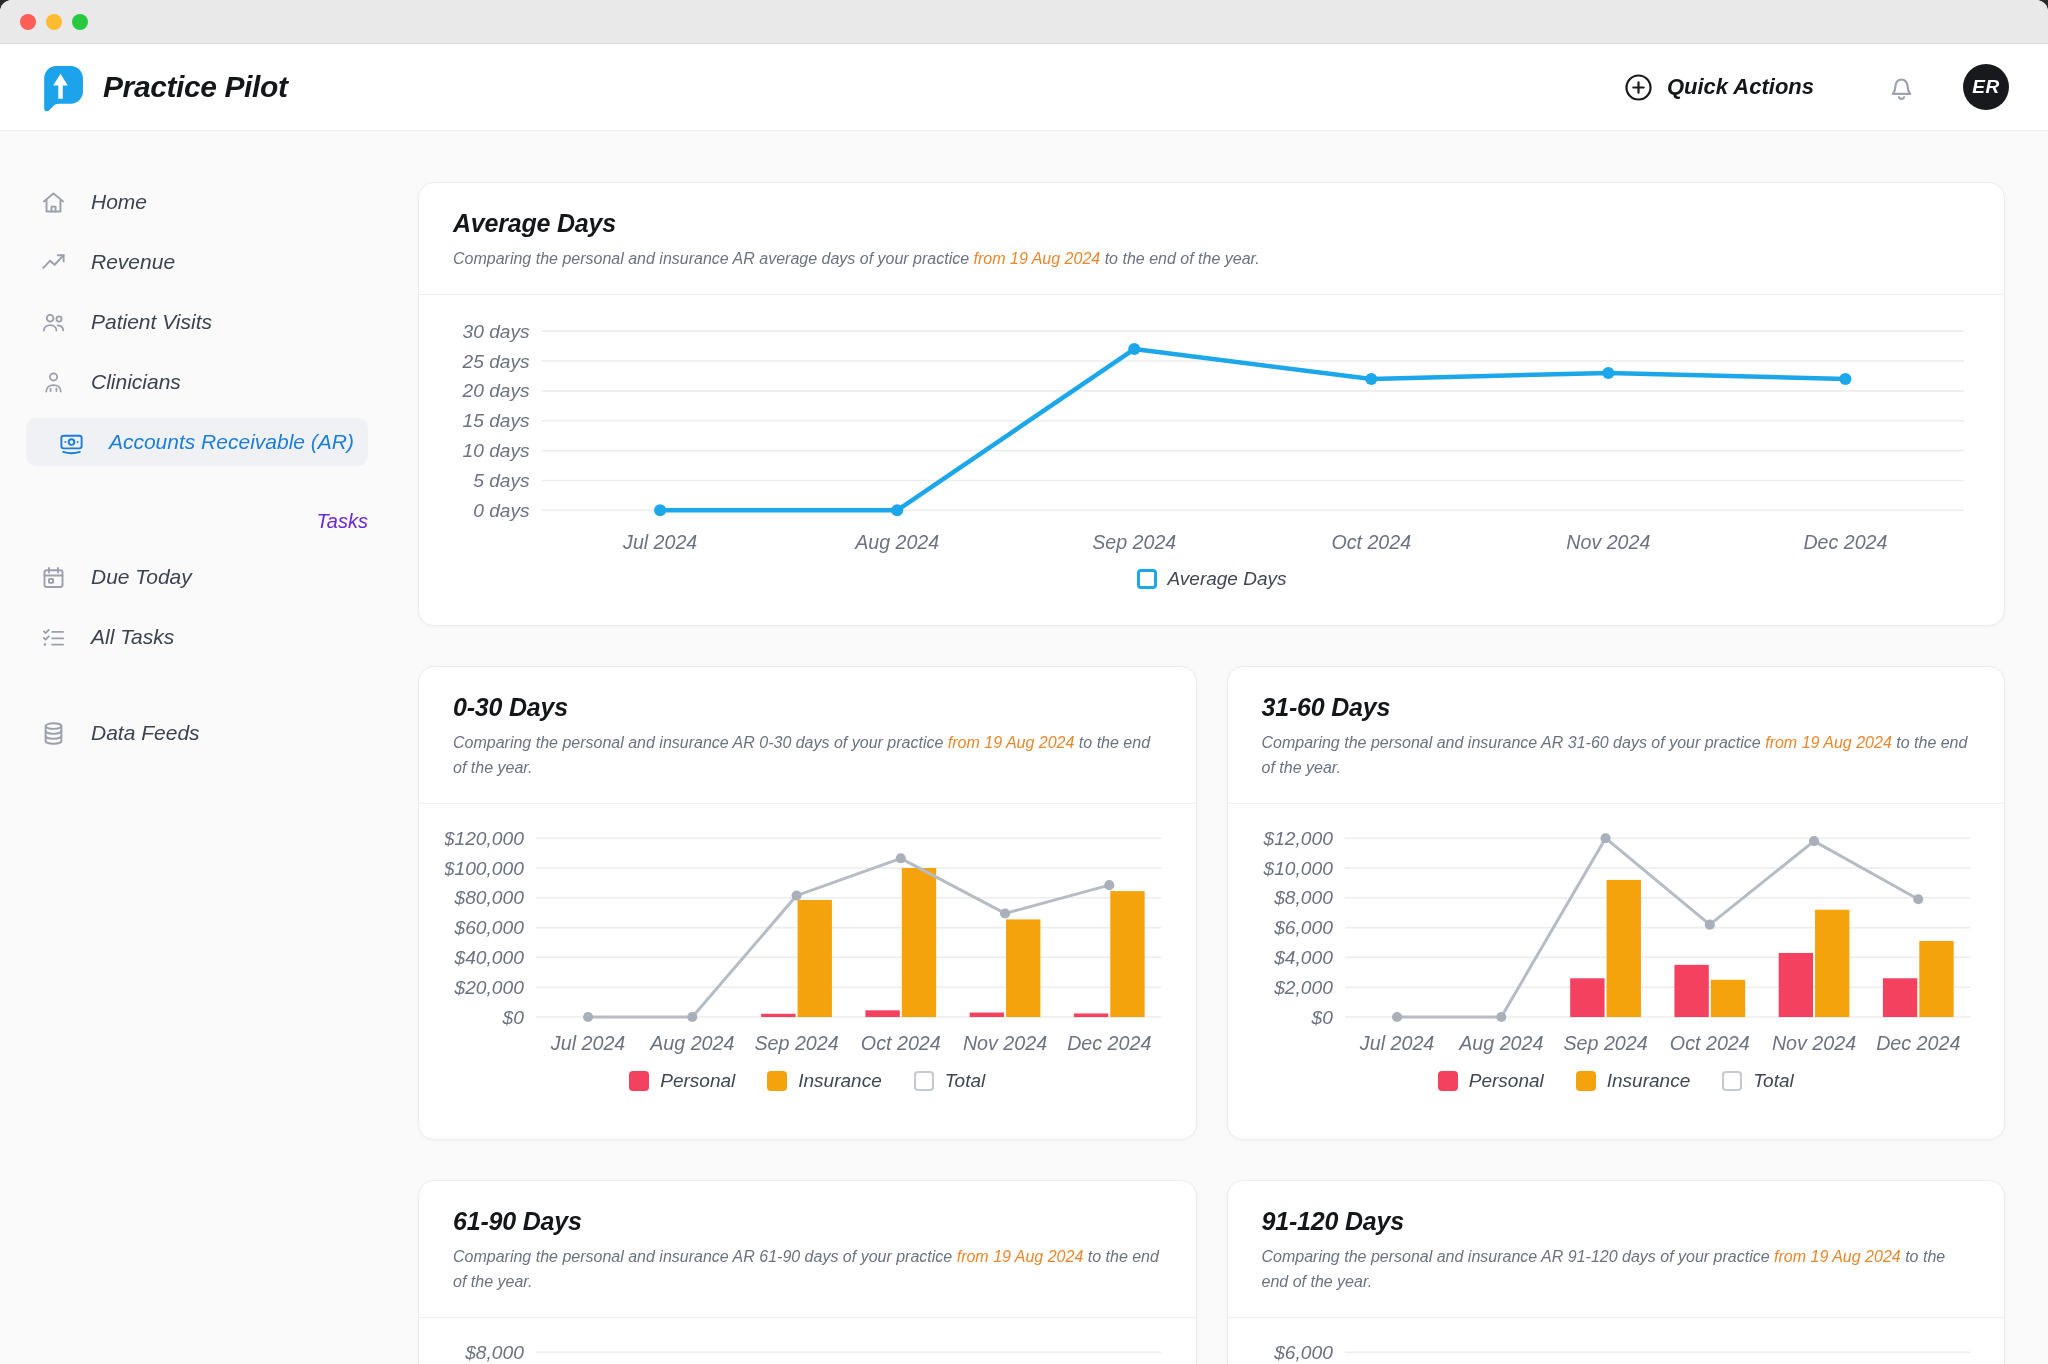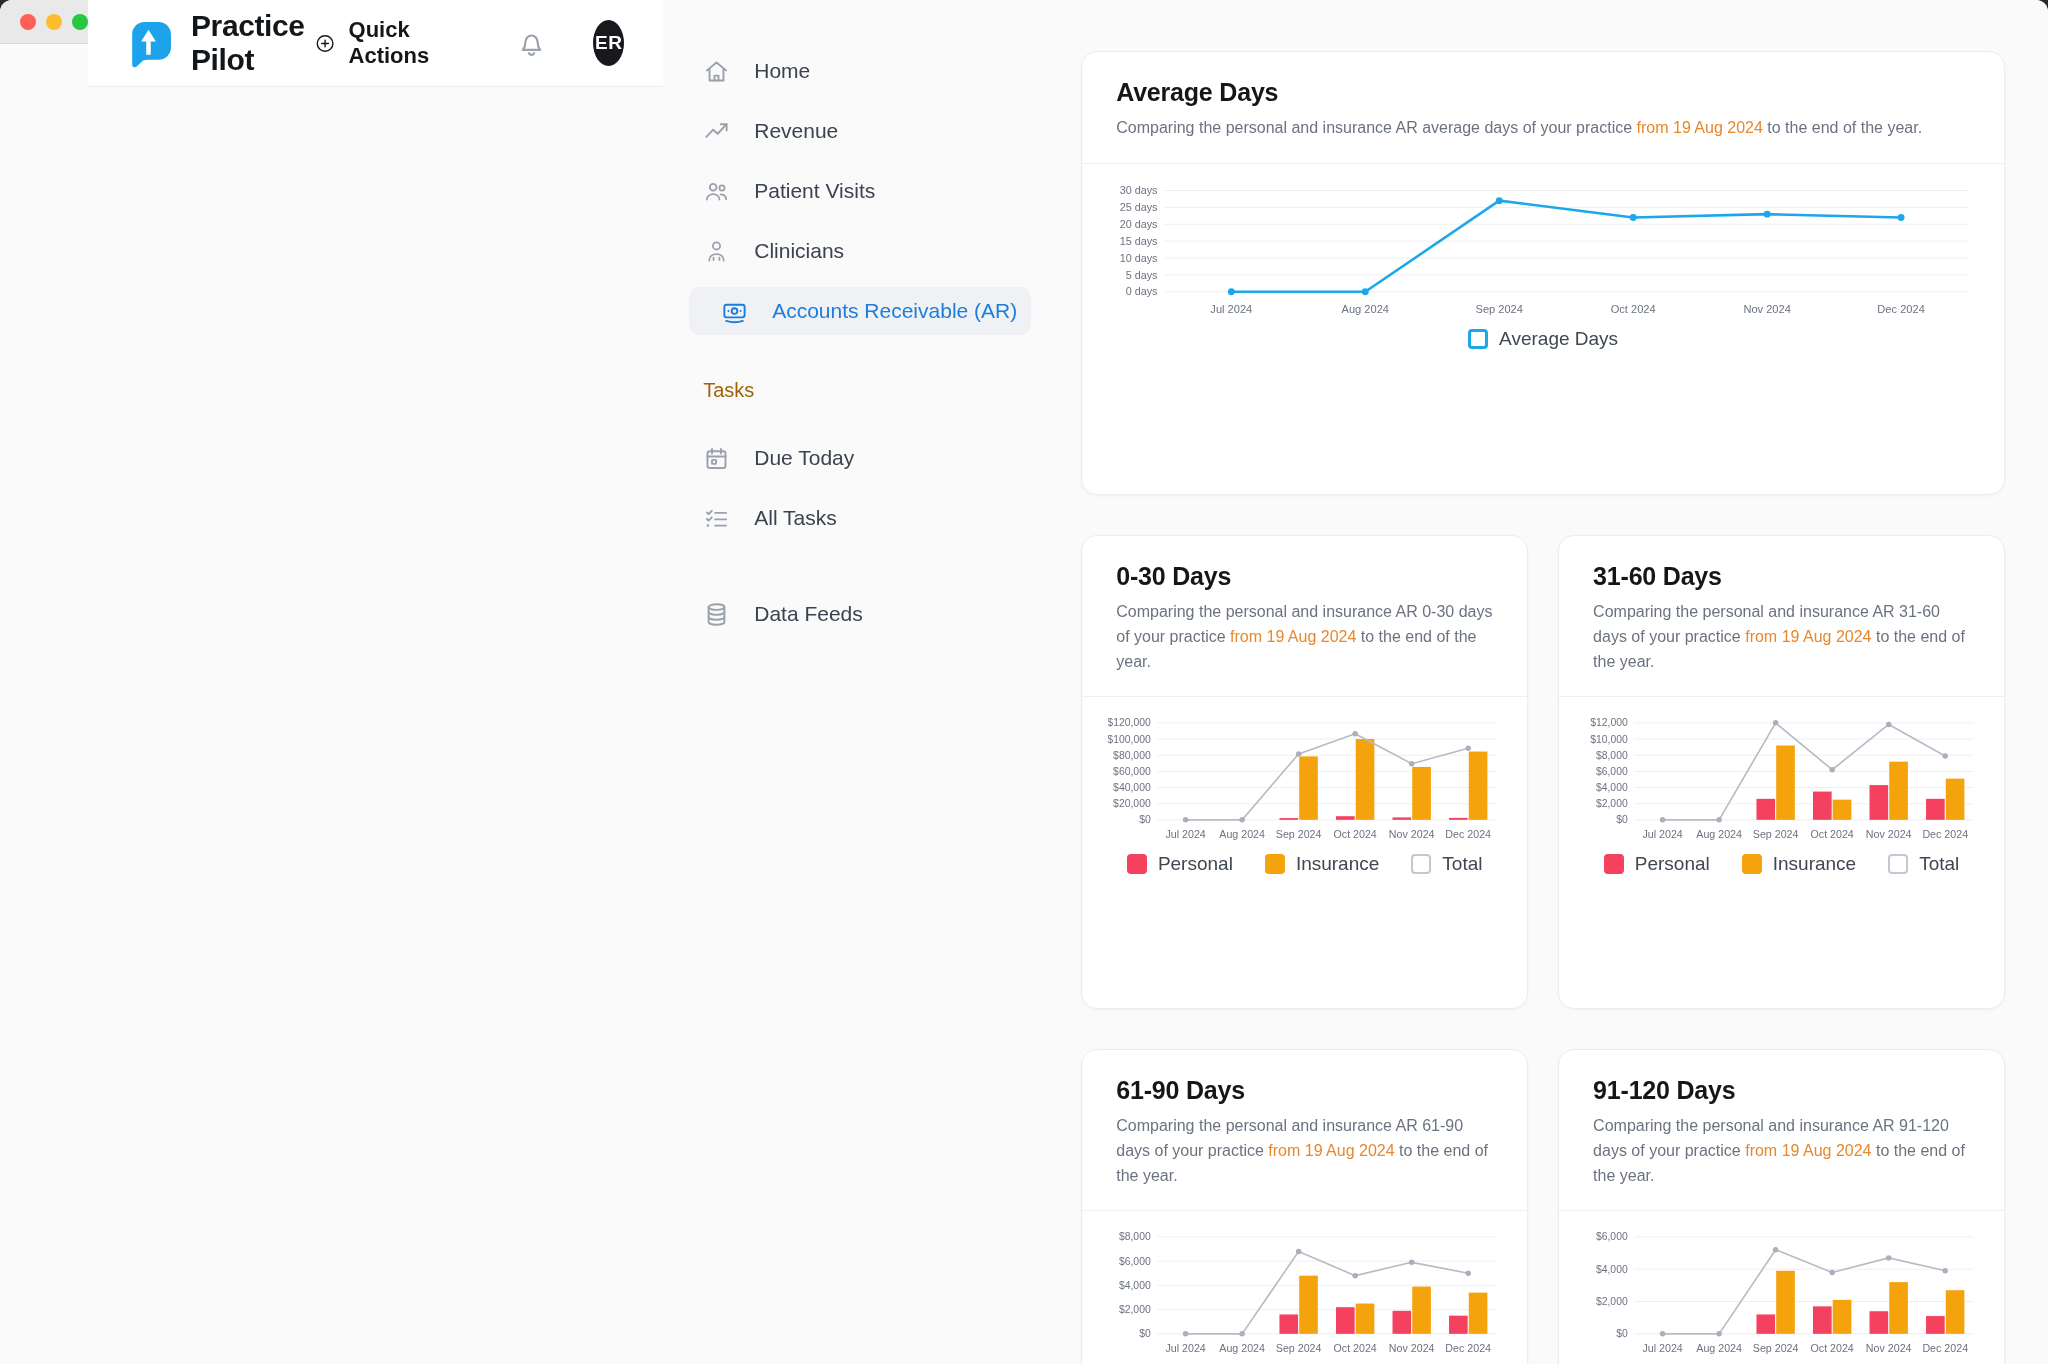--- a/index.html
+++ b/index.html
@@ -1,36 +1,36 @@
 <!DOCTYPE html>
 <html><head>
 <meta charset="utf-8">
 <style>
   html,body{margin:0;padding:0;background:#2a2a2a;font-family:"Liberation Sans","DejaVu Sans",sans-serif;-webkit-font-smoothing:antialiased;}
   *{box-sizing:border-box;}
-  .window{width:2048px;height:1364px;overflow:hidden;background:#FAFAFB;display:flex;border-radius:12px 12px 0 0;}
+  .window{width:2048px;height:1364px;overflow:hidden;background:#FAFAFB;display:flex;flex-direction:column;border-radius:12px 12px 0 0;font-style:italic;}
   
   .titlebar{height:44px;flex:0 0 44px;background:#E9E9EA;border-bottom:1px solid #DBDBDC;display:flex;align-items:center;padding-left:20px;gap:10px;}
   .dot{width:16px;height:16px;border-radius:50%;cursor:pointer;}
   .dot.red{background:#FF5F57;} .dot.yellow{background:#FEBC2E;} .dot.green{background:#28C840;}
   
   .appbar{height:87px;flex:0 0 87px;background:#fff;display:flex;align-items:center;padding:0 39px 0 36px;border-bottom:1px solid #EDEEF0;}
   .logo{width:49px;height:49px;margin-right:18px;flex:0 0 auto;}
   .app-title{font-size:30px;font-weight:700;color:#14171A;letter-spacing:-.4px;}
   .spacer{flex:1;}
   .qa-btn{display:flex;align-items:center;gap:13px;font-size:22px;font-weight:700;color:#14171A;cursor:pointer;margin-right:72px;}
   .bell-btn{cursor:pointer;margin-right:46px;display:flex;align-items:center;}
   .avatar{width:46px;height:46px;border-radius:50%;background:#17191C;color:#fff;font-size:19px;font-weight:700;display:flex;align-items:center;justify-content:center;letter-spacing:.5px;cursor:pointer;}
   
   .content{display:flex;flex:1;overflow:hidden;background:#FAFAFB;}
   .sidebar{width:390px;flex:0 0 390px;padding:47px 22px 0 26px;}
   .side-item{display:flex;align-items:center;gap:24px;height:48px;margin-bottom:12px;padding:0 14px;border-radius:10px;font-size:21px;color:#3B4250;cursor:pointer;white-space:nowrap;}
   .side-item svg{width:27px;height:27px;flex:0 0 auto;}
   .side-item.active{background:#F0F1F4;color:#1B7EDA;justify-content:flex-end;}
-  .side-section{margin:44px 0 32px;padding-left:14px;font-size:20px;color:#a16207;}
+  .side-section{margin:44px 0 20px;padding-left:14px;font-size:20px;color:#6d28d9;text-align:right;}
   .gap-lg{height:36px;}
   main{flex:1;overflow:hidden;padding:43px 43px 0 28px;display:grid;grid-template-columns:1fr 1fr;gap:40px 30px;align-content:start;}
   
   .card{background:#fff;border:1px solid #ECEDEF;border-radius:16px;box-shadow:0 1px 3px rgba(16,24,40,.04);}
   .card-wide{grid-column:1 / 3;height:444px;margin-top:8px;}
   .card-half{min-height:474px;}
   .card-head{padding:26px 34px 22px;border-bottom:1px solid #EEF0F2;}
   .card-title{font-size:25px;font-weight:700;color:#14171A;letter-spacing:-.2px;}
   .card-desc{margin-top:9px;font-size:16px;line-height:1.55;color:#6B7280;}
   .hl{color:#E8872B;}

